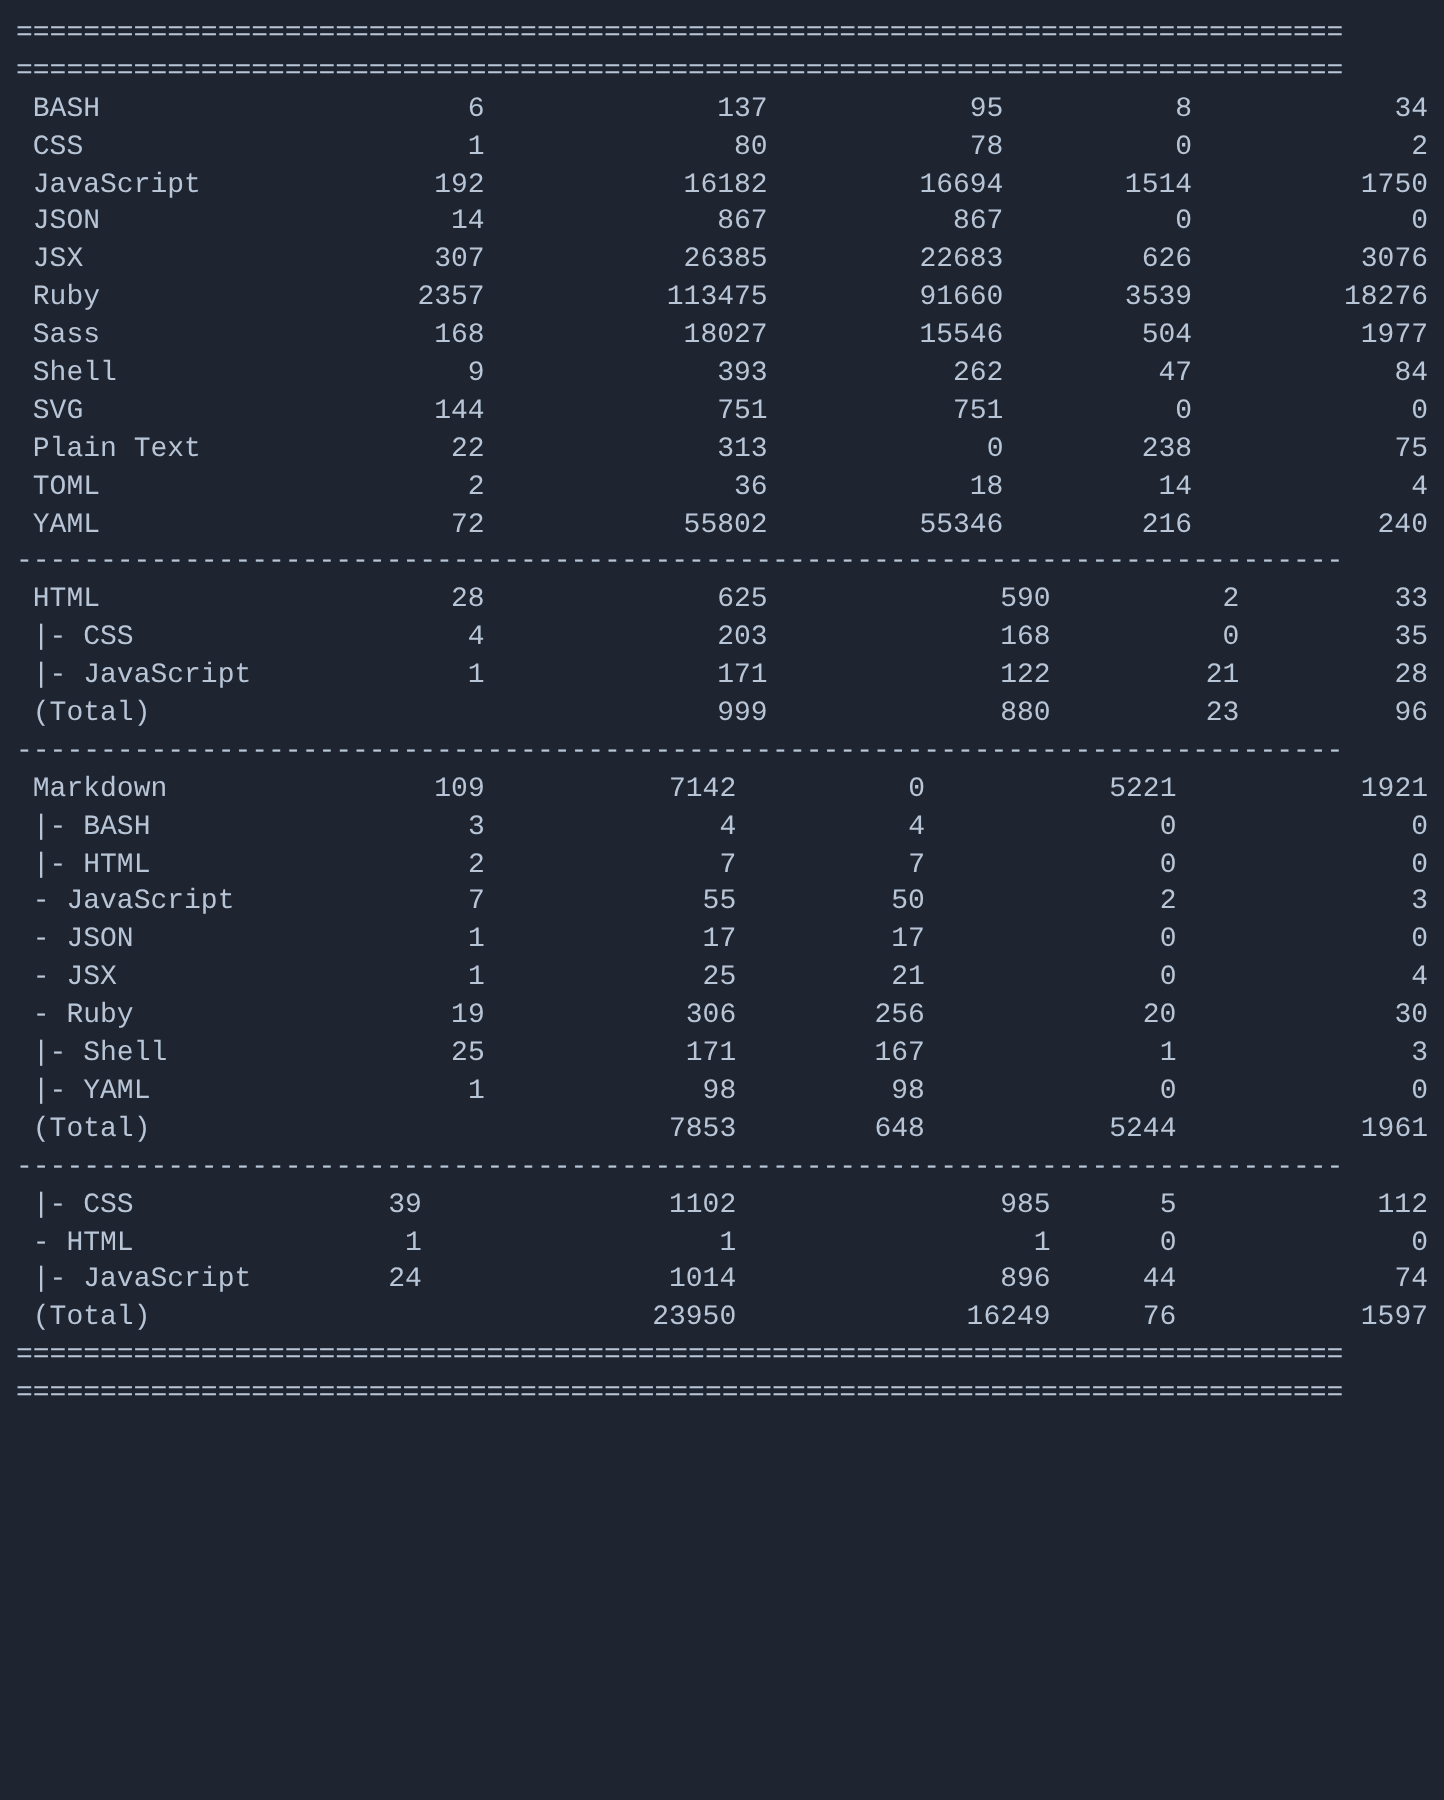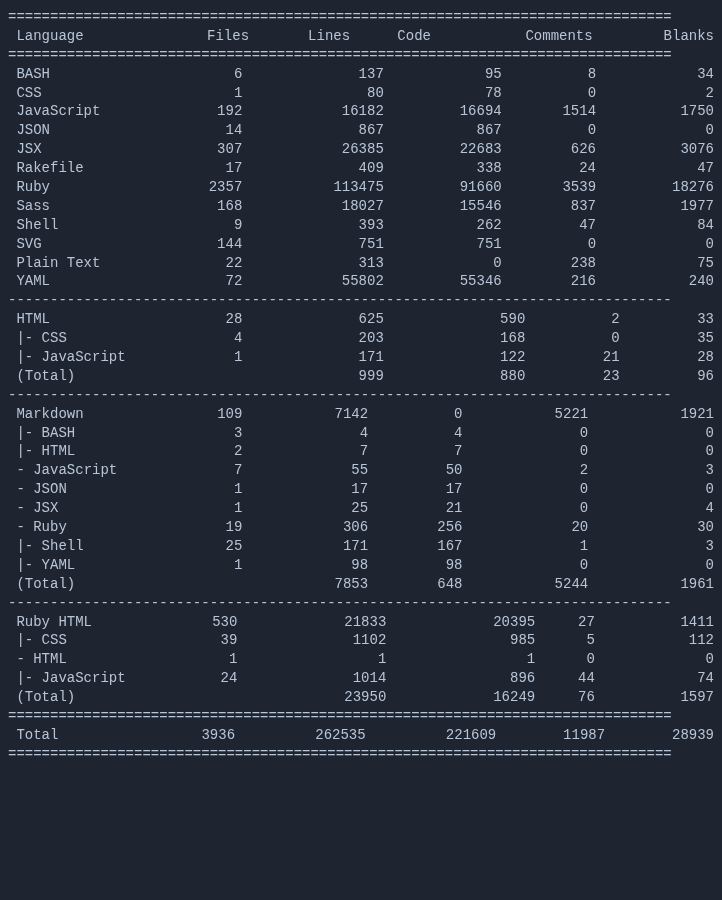--- a/index.html
+++ b/index.html
@@ -34,30 +34,20 @@
     letter-spacing: 0;
   }
   .indent::before { content: " |- "; }
   .nest::before   { content: " - ";  }
 </style>
 </head>
 <body>
 
 <div id="out">
     <div class="sep">===============================================================================</div>
-    <div class="table">
-      <div class="row">
-        <div class="cell col-lang"> <span>Language</span></div>
-        <div class="cell col-num">Files</div>
-        <div class="cell col-num">Lines</div>
-        <div class="cell col-num">Code</div>
-        <div class="cell col-num">Comments</div>
-        <div class="cell col-num">Blanks</div>
-      </div>
-    </div>
     <div class="sep">===============================================================================</div>
     <div class="table">
       <div class="row">
         <div class="cell col-lang"> <span>BASH</span></div>
         <div class="cell col-num">6</div>
         <div class="cell col-num">137</div>
         <div class="cell col-num">95</div>
         <div class="cell col-num">8</div>
         <div class="cell col-num">34</div>
       </div>
@@ -87,41 +77,33 @@
       </div>
       <div class="row">
         <div class="cell col-lang"> <span>JSX</span></div>
         <div class="cell col-num">307</div>
         <div class="cell col-num">26385</div>
         <div class="cell col-num">22683</div>
         <div class="cell col-num">626</div>
         <div class="cell col-num">3076</div>
       </div>
       <div class="row">
-        <div class="cell col-lang"> <span>Rakefile</span></div>
-        <div class="cell col-num">17</div>
-        <div class="cell col-num">409</div>
-        <div class="cell col-num">338</div>
-        <div class="cell col-num">24</div>
-        <div class="cell col-num">47</div>
-      </div>
-      <div class="row">
         <div class="cell col-lang"> <span>Ruby</span></div>
         <div class="cell col-num">2357</div>
         <div class="cell col-num">113475</div>
         <div class="cell col-num">91660</div>
         <div class="cell col-num">3539</div>
         <div class="cell col-num">18276</div>
       </div>
       <div class="row">
         <div class="cell col-lang"> <span>Sass</span></div>
         <div class="cell col-num">168</div>
         <div class="cell col-num">18027</div>
         <div class="cell col-num">15546</div>
-        <div class="cell col-num">837</div>
+        <div class="cell col-num">504</div>
         <div class="cell col-num">1977</div>
       </div>
       <div class="row">
         <div class="cell col-lang"> <span>Shell</span></div>
         <div class="cell col-num">9</div>
         <div class="cell col-num">393</div>
         <div class="cell col-num">262</div>
         <div class="cell col-num">47</div>
         <div class="cell col-num">84</div>
       </div>
@@ -135,20 +117,28 @@
       </div>
       <div class="row">
         <div class="cell col-lang"> <span>Plain Text</span></div>
         <div class="cell col-num">22</div>
         <div class="cell col-num">313</div>
         <div class="cell col-num">0</div>
         <div class="cell col-num">238</div>
         <div class="cell col-num">75</div>
       </div>
       <div class="row">
+        <div class="cell col-lang"> <span>TOML</span></div>
+        <div class="cell col-num">2</div>
+        <div class="cell col-num">36</div>
+        <div class="cell col-num">18</div>
+        <div class="cell col-num">14</div>
+        <div class="cell col-num">4</div>
+      </div>
+      <div class="row">
         <div class="cell col-lang"> <span>YAML</span></div>
         <div class="cell col-num">72</div>
         <div class="cell col-num">55802</div>
         <div class="cell col-num">55346</div>
         <div class="cell col-num">216</div>
         <div class="cell col-num">240</div>
       </div>
     </div>
     <div class="sep">-------------------------------------------------------------------------------</div>
     <div class="table">
@@ -264,28 +254,20 @@
         <div class="cell col-num"></div>
         <div class="cell col-num">7853</div>
         <div class="cell col-num">648</div>
         <div class="cell col-num">5244</div>
         <div class="cell col-num">1961</div>
       </div>
     </div>
     <div class="sep">-------------------------------------------------------------------------------</div>
     <div class="table">
       <div class="row">
-        <div class="cell col-lang"> <span>Ruby HTML</span></div>
-        <div class="cell col-num">530</div>
-        <div class="cell col-num">21833</div>
-        <div class="cell col-num">20395</div>
-        <div class="cell col-num">27</div>
-        <div class="cell col-num">1411</div>
-      </div>
-      <div class="row">
         <div class="cell col-lang"><span class="indent"></span><span>CSS</span></div>
         <div class="cell col-num">39</div>
         <div class="cell col-num">1102</div>
         <div class="cell col-num">985</div>
         <div class="cell col-num">5</div>
         <div class="cell col-num">112</div>
       </div>
       <div class="row">
         <div class="cell col-lang"><span class="nest"></span><span>HTML</span></div>
         <div class="cell col-num">1</div>
@@ -305,24 +287,14 @@
       <div class="row">
         <div class="cell col-lang"> <span>(Total)</span></div>
         <div class="cell col-num"></div>
         <div class="cell col-num">23950</div>
         <div class="cell col-num">16249</div>
         <div class="cell col-num">76</div>
         <div class="cell col-num">1597</div>
       </div>
     </div>
     <div class="sep">===============================================================================</div>
-    <div class="table">
-      <div class="row">
-        <div class="cell col-lang"> <span>Total</span></div>
-        <div class="cell col-num">3936</div>
-        <div class="cell col-num">262535</div>
-        <div class="cell col-num">221609</div>
-        <div class="cell col-num">11987</div>
-        <div class="cell col-num">28939</div>
-      </div>
-    </div>
     <div class="sep">===============================================================================</div>
   </div>
 
 </body></html>

